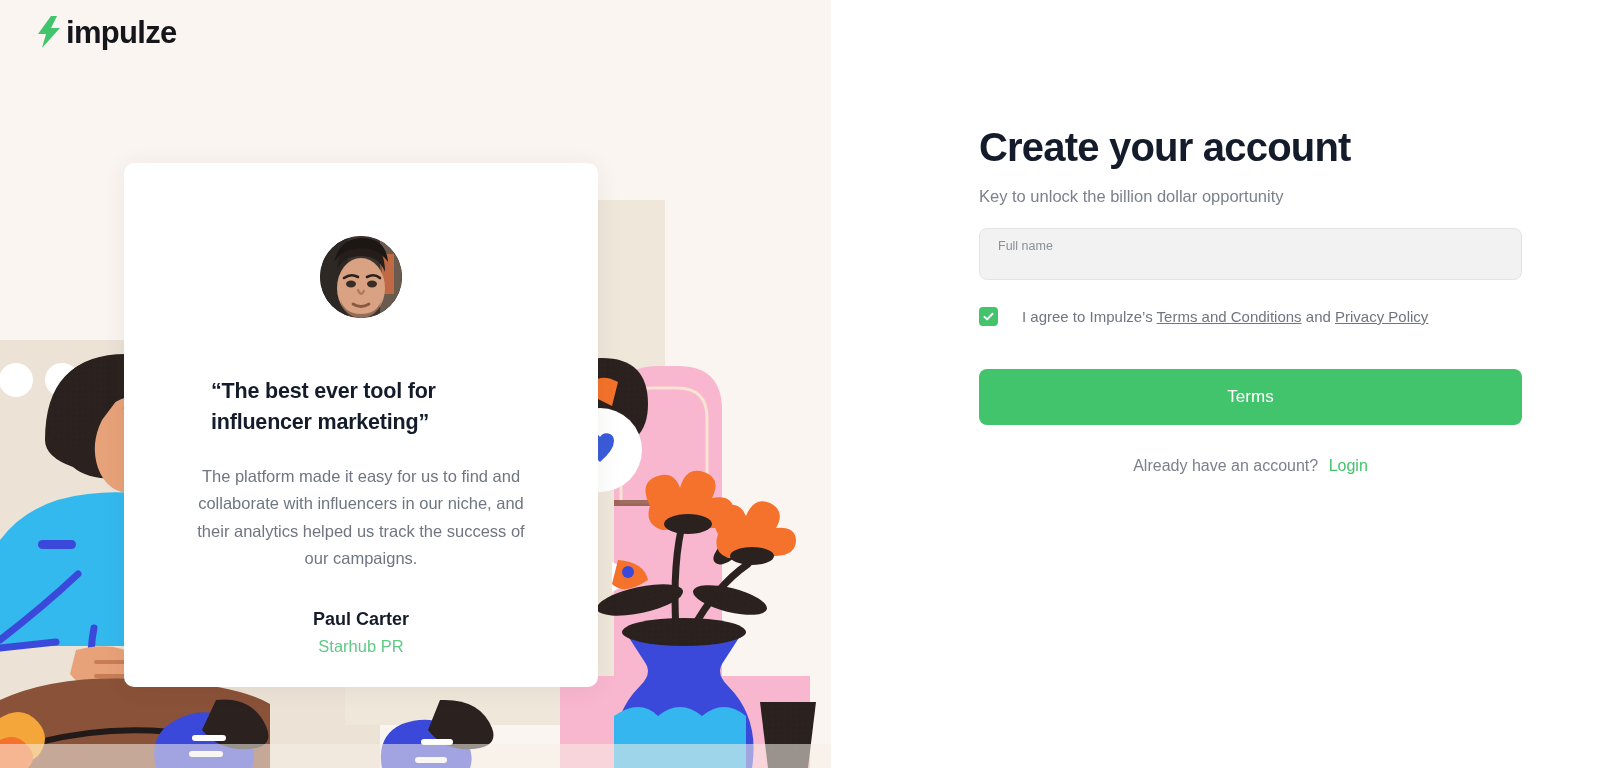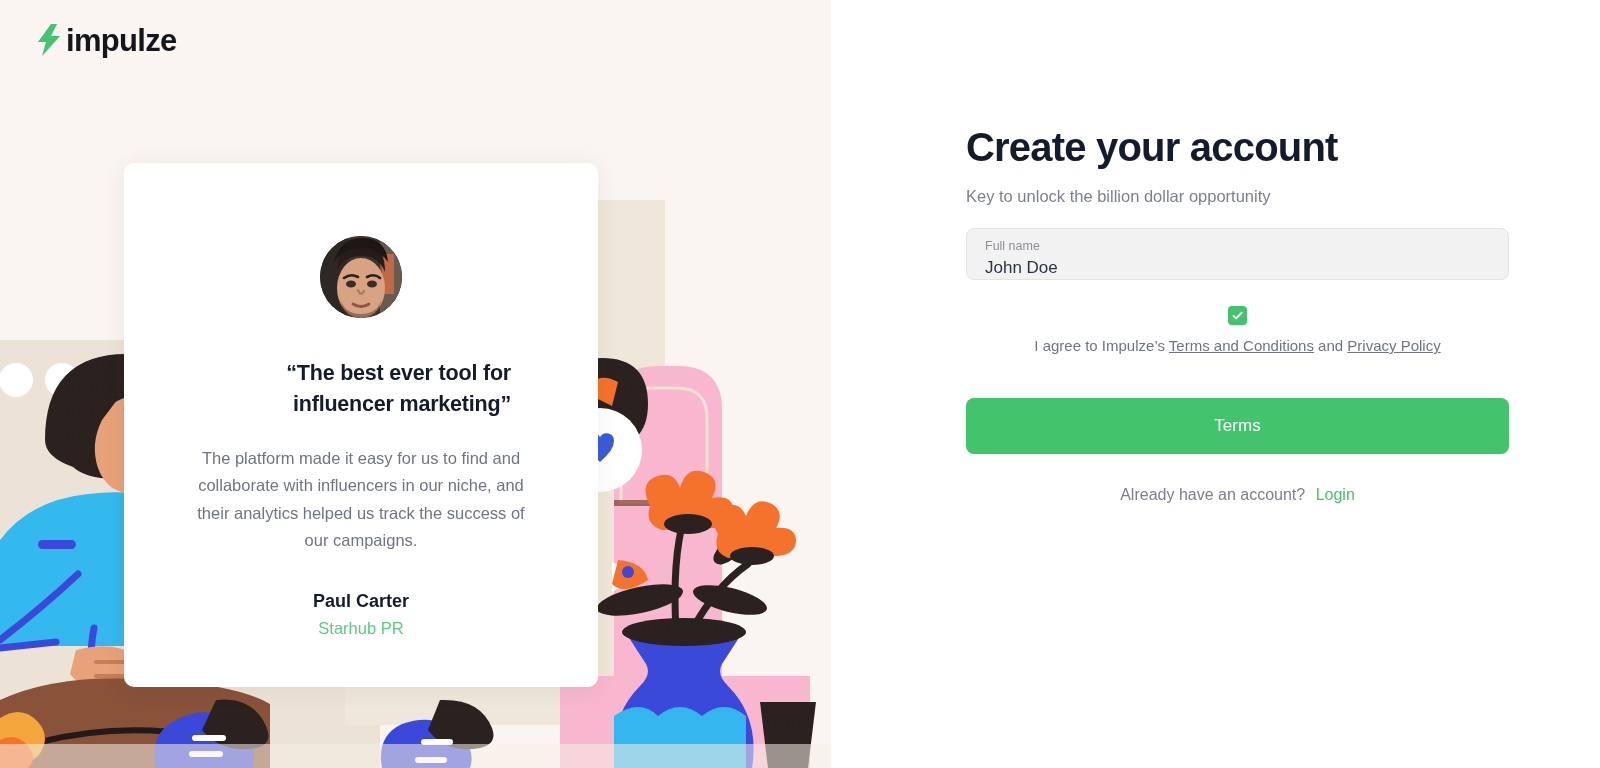--- a/index.html
+++ b/index.html
@@ -13,21 +13,21 @@
 
   
   .left-panel {
     position: relative;
     width: 831px; height: 768px;
     background: #faf5f1;
     overflow: hidden;
     flex: 0 0 831px;
   }
   .logo {
-    position: absolute; left: 36px; top: 24px;
+    position: absolute; left: 36px; top: 16px;
     display: flex; align-items: center; gap: 4px;
     z-index: 30;
   }
   .logo-bolt { width: 26px; height: 32px; display: block; }
   .logo-text {
     font-size: 31px; font-weight: 700; color: #14161c;
     letter-spacing: -0.7px; line-height: 1;
   }
 
   
@@ -45,23 +45,23 @@
     display: flex; flex-direction: column; align-items: center;
     padding-top: 73px;
   }
   .avatar {
     width: 82px; height: 82px; border-radius: 50%;
     overflow: hidden; background: #3a2f2b;
     position: relative;
   }
   .avatar svg { display: block; width: 82px; height: 82px; }
   .quote {
-    margin-top: 40px;
+    margin-top: 58px;
     width: 300px;
-    text-align: right;
+    text-align: left;
     font-size: 21.5px; font-weight: 700; color: #141c2b;
     line-height: 1.42; letter-spacing: -0.2px;
   }
   .quote-body {
     margin-top: 26px;
     width: 340px;
     text-align: center;
     font-size: 16.5px; color: #6f7681;
     line-height: 1.66;
   }
@@ -79,21 +79,21 @@
   
   .right-panel {
     position: relative;
     flex: 1 1 auto;
     height: 768px;
     background: #ffffff;
     display: flex; align-items: flex-start; justify-content: flex-start;
   }
   .form-wrap {
     position: absolute;
-    left: 135px; top: 125px;
+    left: 148px; top: 125px;
     width: 543px;
   }
   .form-title {
     font-size: 40px; font-weight: 700; color: #141c2b;
     letter-spacing: -0.8px; line-height: 1.1;
   }
   .form-sub {
     margin-top: 18px;
     font-size: 16.5px; color: #7b818c;
   }
@@ -127,22 +127,22 @@
     cursor: pointer;
   }
   .pw-dots {
     margin-top: 7px;
     font-size: 15px; letter-spacing: 1.6px; color: #2c3340;
     line-height: 1;
   }
 
   .agree-row {
     margin-top: 26px;
-    display: flex; align-items: center; gap: 10px;
-    font-size: 15px; color: #6f7681; flex-direction: column;
+    display: flex; align-items: center; gap: 24px;
+    font-size: 15px; color: #6f7681;
   }
   .checkbox {
     width: 19px; height: 19px; flex: 0 0 19px;
     background: #43c46c; border-radius: 4px;
     display: flex; align-items: center; justify-content: center;
     cursor: pointer;
   }
   .checkbox svg { width: 13px; height: 13px; display: block; }
   .agree-text { line-height: 1.4; }
   .link-u { color: #6f7681; text-decoration: underline; cursor: pointer; }
@@ -303,21 +303,20 @@
   </div>
 
   <div class="right-panel">
     <div class="form-wrap">
 
       <h1 class="form-title">Create your account</h1>
       <div class="form-sub">Key to unlock the billion dollar opportunity</div>
 
       <div class="field">
         <div class="field-label">Full name</div>
-        <input class="field-value" type="text" value="John Doe" style="">
       </div>
 
 
 
       <div class="agree-row">
         <span class="checkbox">
           <svg viewBox="0 0 16 16">
             <path d="M3 8.4 L6.3 11.6 L13 4.6" stroke="#ffffff" stroke-width="2.4" fill="none" stroke-linecap="round" stroke-linejoin="round"></path>
           </svg>
         </span>

